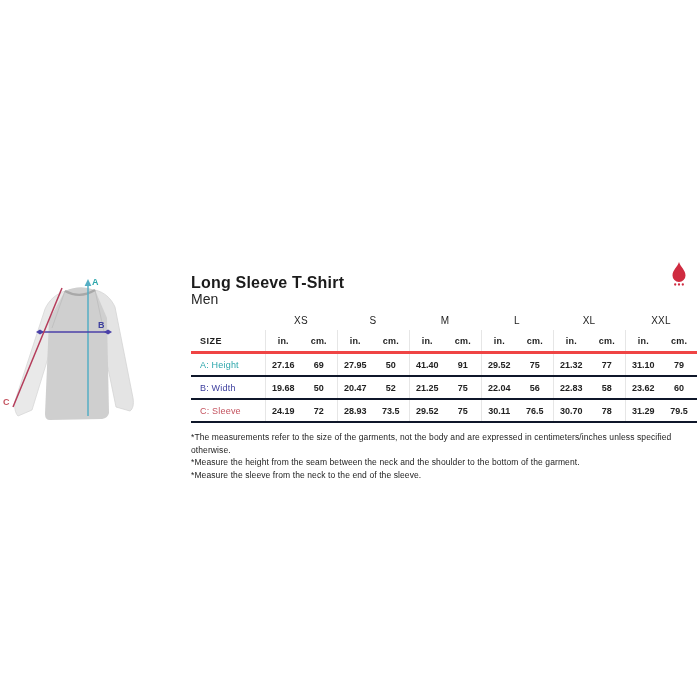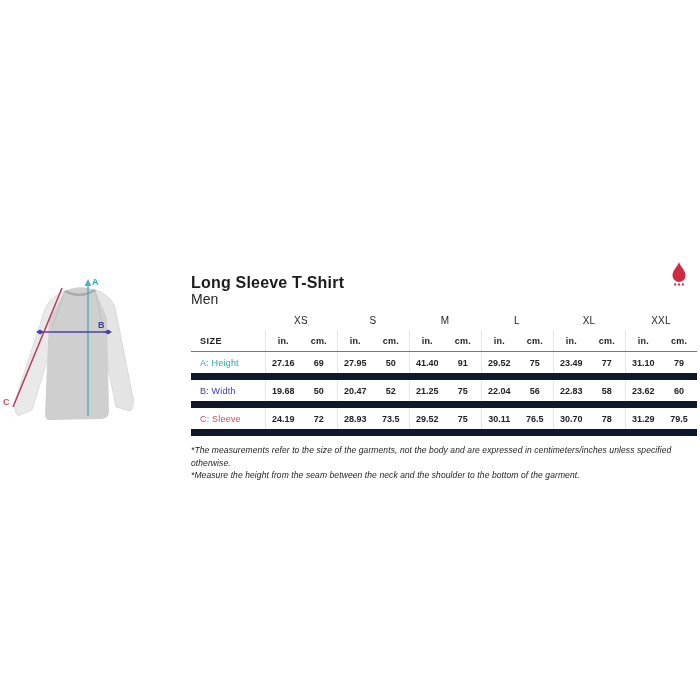--- a/index.html
+++ b/index.html
@@ -16,31 +16,31 @@
   .page-title{font-size:16px;font-weight:700;color:#1b1b1b;letter-spacing:.2px;line-height:18px;}
   .page-subtitle{font-size:14px;color:#262626;line-height:13px;margin-top:1px;}
   
   .brand{position:absolute;left:669px;top:261px;width:20px;height:26px;}
   
   table.size-chart{border-collapse:collapse;table-layout:fixed;width:506px;margin-top:5px;}
   col.c-label{width:74px;}
   col.c-num{width:36px;}
   .size-chart th,.size-chart td{padding:0;font-size:9px;vertical-align:middle;}
   tr.sizes-row th{height:19px;font-weight:400;font-size:10px;text-align:center;color:#1d1d1d;letter-spacing:.3px;}
-  tr.units-row th{height:21px;font-weight:700;text-align:center;color:#1d1d1d;border-bottom:1px solid #ef4444;letter-spacing:.2px;}
+  tr.units-row th{height:21px;font-weight:700;text-align:center;color:#1d1d1d;border-bottom:3px solid #ef4444;letter-spacing:.2px;}
   tr.units-row th.size-label{text-align:left;padding-left:9px;letter-spacing:.5px;}
-  tr.data-row td{height:21px;border-bottom:7px solid #0f172a;}
+  tr.data-row td{height:21px;border-bottom:2px solid #0f172a;}
   td.num{text-align:center;color:#222;font-weight:700;}
   td.rlabel{text-align:left;padding-left:9px;font-weight:400;letter-spacing:.2px;}
   .gstart{border-left:1px solid #e6e6e6;}
   tr.row-a td.rlabel{color:#2ba6ab;}
   tr.row-b td.rlabel{color:#3c3e9e;}
   tr.row-c td.rlabel{color:#c4535f;}
   
-  .footnotes{margin-top:8px;font-style:italic;}
+  .footnotes{margin-top:8px;}
   .footnote{font-size:8.5px;color:#1c1c1c;line-height:12.5px;letter-spacing:.1px;}
 </style>
 </head>
 <body>
 
 <div class="illustration">
   <svg width="178" height="172" viewBox="0 0 178 172">
 
     <path d="M63,33 C54,36 47,42 43,51 L13,143 C12,148 13,155 16,158 L30,152 L54,74 L59,48 Z" fill="#e9e9e9" stroke="#d7d7d7" stroke-width="0.8"></path>
     <path d="M93,32 C102,34 109,40 113,49 L131,140 C132,146 131,151 128,153 L114,149 L99,76 L96,50 Z" fill="#e4e4e4" stroke="#d4d4d4" stroke-width="0.8"></path>
@@ -129,21 +129,21 @@
     <tr class="data-row row-a">
       <td class="rlabel">A: Height</td>
       <td class="num gstart">27.16</td>
       <td class="num">69</td>
       <td class="num gstart">27.95</td>
       <td class="num">50</td>
       <td class="num gstart">41.40</td>
       <td class="num">91</td>
       <td class="num gstart">29.52</td>
       <td class="num">75</td>
-      <td class="num gstart">23.49</td>
+      <td class="num gstart">21.32</td>
       <td class="num">77</td>
       <td class="num gstart">31.10</td>
       <td class="num">79</td>
     </tr>
     <tr class="data-row row-b">
       <td class="rlabel">B: Width</td>
       <td class="num gstart">19.68</td>
       <td class="num">50</td>
       <td class="num gstart">20.47</td>
       <td class="num">52</td>
@@ -170,14 +170,15 @@
       <td class="num">78</td>
       <td class="num gstart">31.29</td>
       <td class="num">79.5</td>
     </tr>
   </tbody>
     </table>
 
   <div class="footnotes">
     <div class="footnote">*The measurements refer to the size of the garments, not the body and are expressed in centimeters/inches unless specified otherwise.</div>
     <div class="footnote">*Measure the height from the seam between the neck and the shoulder to the bottom of the garment.</div>
+    <div class="footnote">*Measure the sleeve from the neck to the end of the sleeve.</div>
   </div>
 </div>
 
 </body></html>

